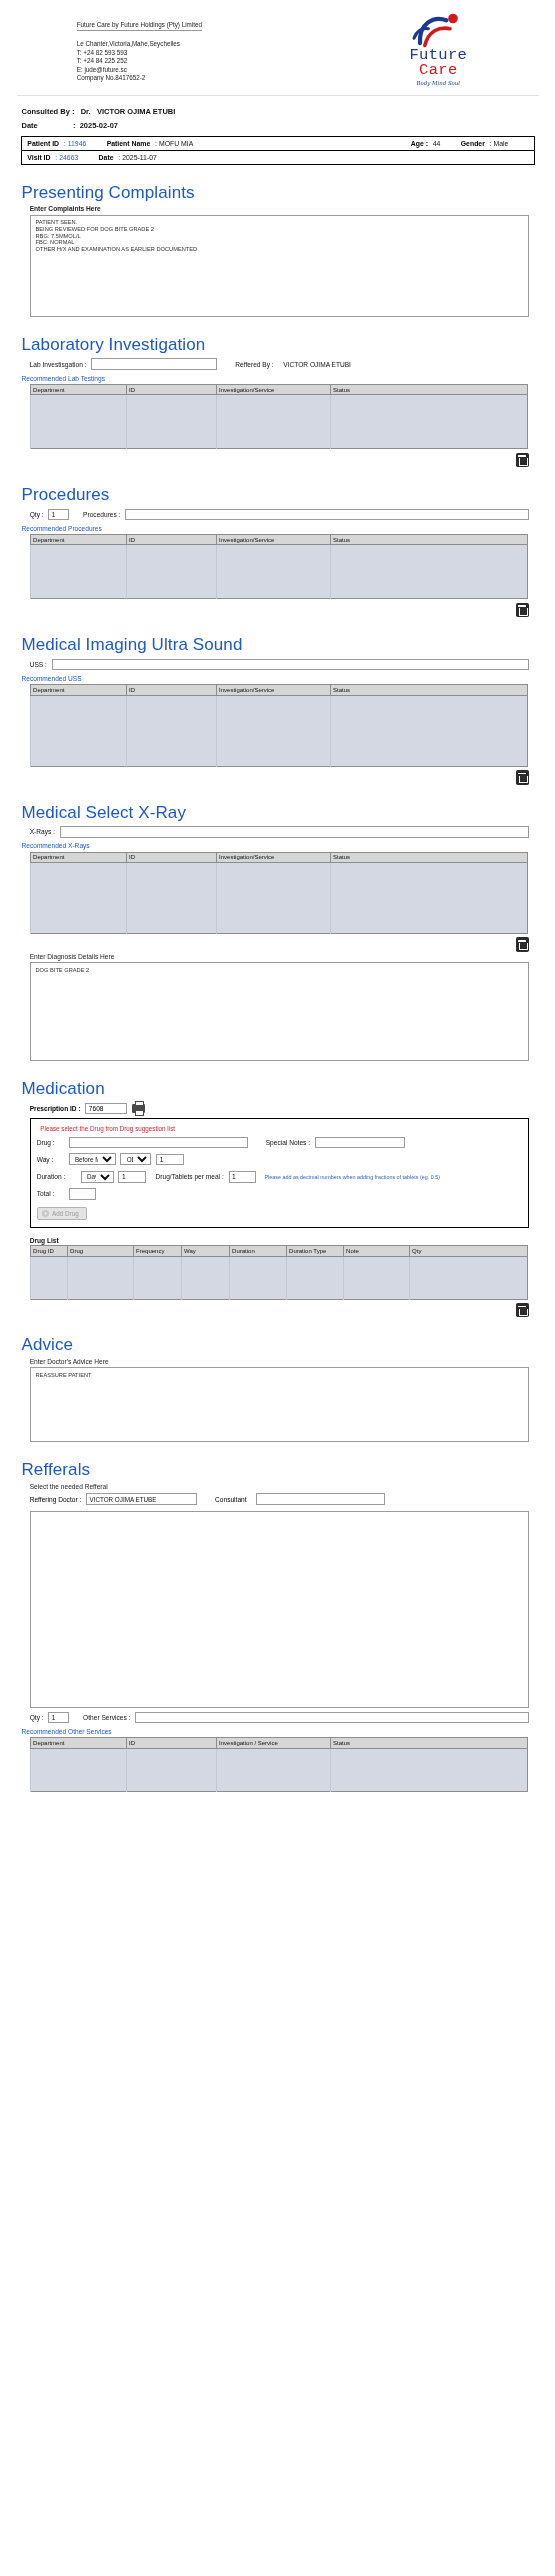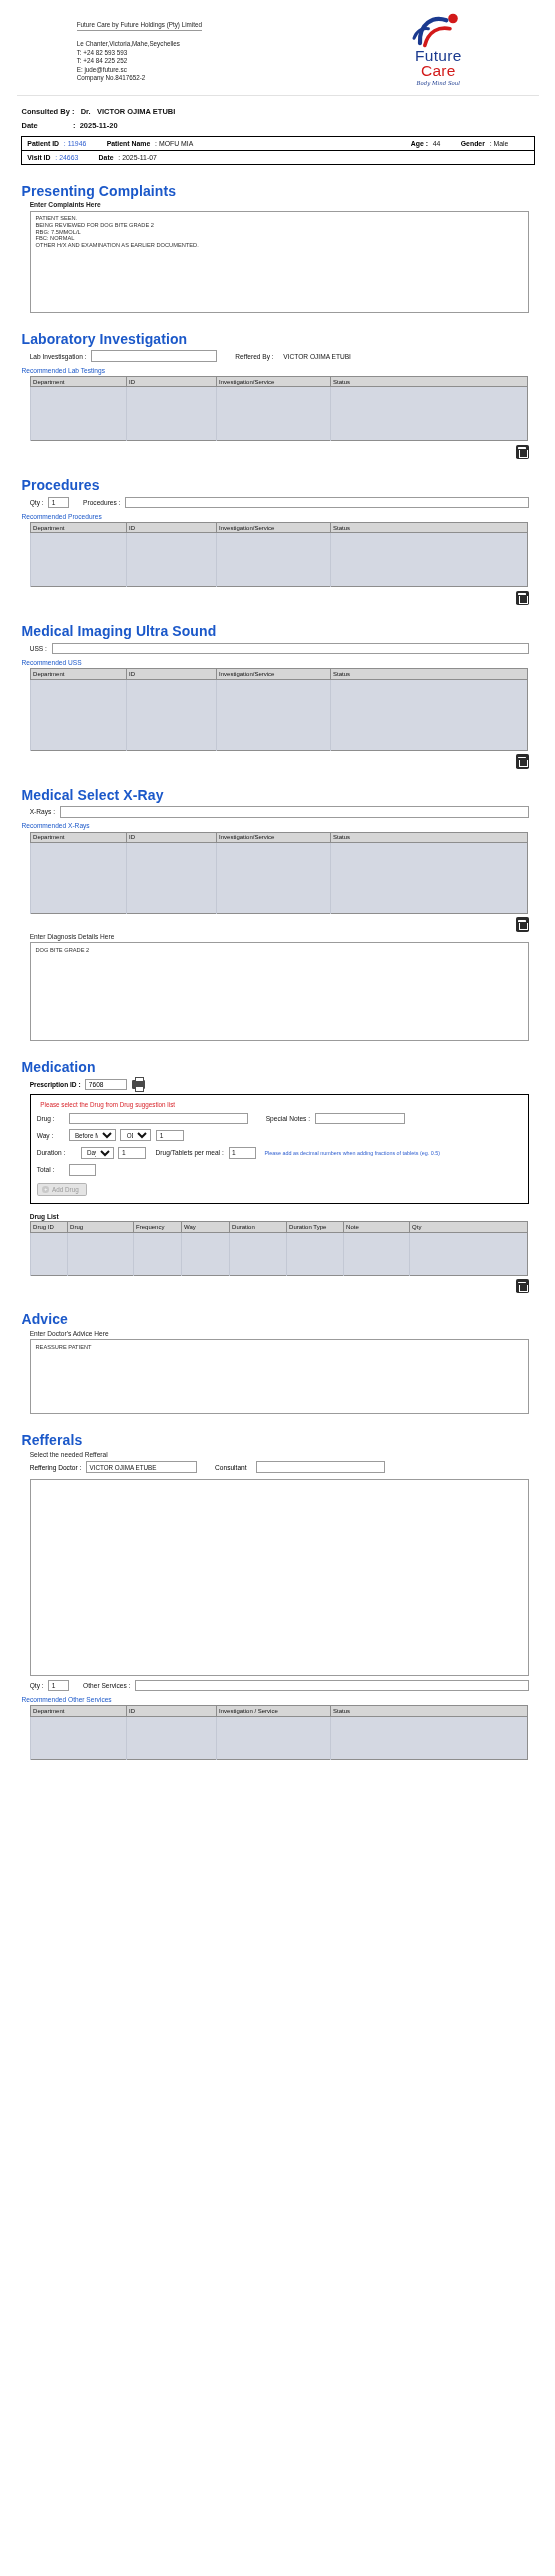--- a/index.html
+++ b/index.html
@@ -41,21 +41,21 @@
   }
   .logo-wrap {
     width: 114px;
     display: flex;
     flex-direction: column;
     align-items: center;
     margin-right: 26px;
   }
   .logo-mark { position: relative; width: 72px; height: 35px; }
   .logo-text {
-    font-family: Liberation Sans, sans-serif;
+    font-family: Liberation Mono, monospace;
     color: #1b3a8f;
     font-size: 15.5px;
     line-height: 15px;
     text-align: center;
     letter-spacing: 0.3px;
   }
   .logo-text .care { color: #d21a1a; }
   .logo-tag {
     font-family: "DejaVu Serif", serif;
     font-size: 5.4px;
@@ -95,22 +95,22 @@
   .pb-label { font-weight: bold; color: #000; }
   .pb-link { color: #2f5fd0; }
   .pb-val { color: #111; }
   .sp-1 { width: 10.8px; }
   .sp-2 { width: 20.3px; }
   .grow { flex: 1; }
 
   
   h2.section {
     color: #1b58c9;
-    font-size: 14px;
-    font-weight: bold;
+    font-size: 17px;
+    font-weight: normal;
     margin: 18px 0 2.4px 4.8px;
     letter-spacing: 0.1px;
   }
   .sub-label {
     font-size: 6.6px;
     color: #222;
     margin: 1.2px 0 2.4px 13px;
     font-weight: bold;
   }
   .sub-label.plain { font-weight: normal; }
@@ -380,21 +380,21 @@
     <span>Consulted By  :</span>
     <span class="sp-1">&nbsp;</span>
     <span>Dr.</span>
     <span>&nbsp;</span>
     <span class="val">VICTOR OJIMA ETUBI</span>
   </div>
   <div class="date-line">
     <span>Date</span>
     <span class="sep">&nbsp;</span>
     <span>:&nbsp;</span>
-    <span>2025-11-20</span>
+    <span>2025-02-07</span>
   </div>
 
   <div class="patient-bar">
     <div class="patient-row">
       <span class="pb-label">Patient ID</span>
       <span class="pb-link ml-8">: 11946</span>
       <span class="sp-2">&nbsp;</span>
       <span class="pb-label">Patient Name</span>
       <span class="pb-val ml-8">: MOFU MIA</span>
       <span class="grow">&nbsp;</span>

